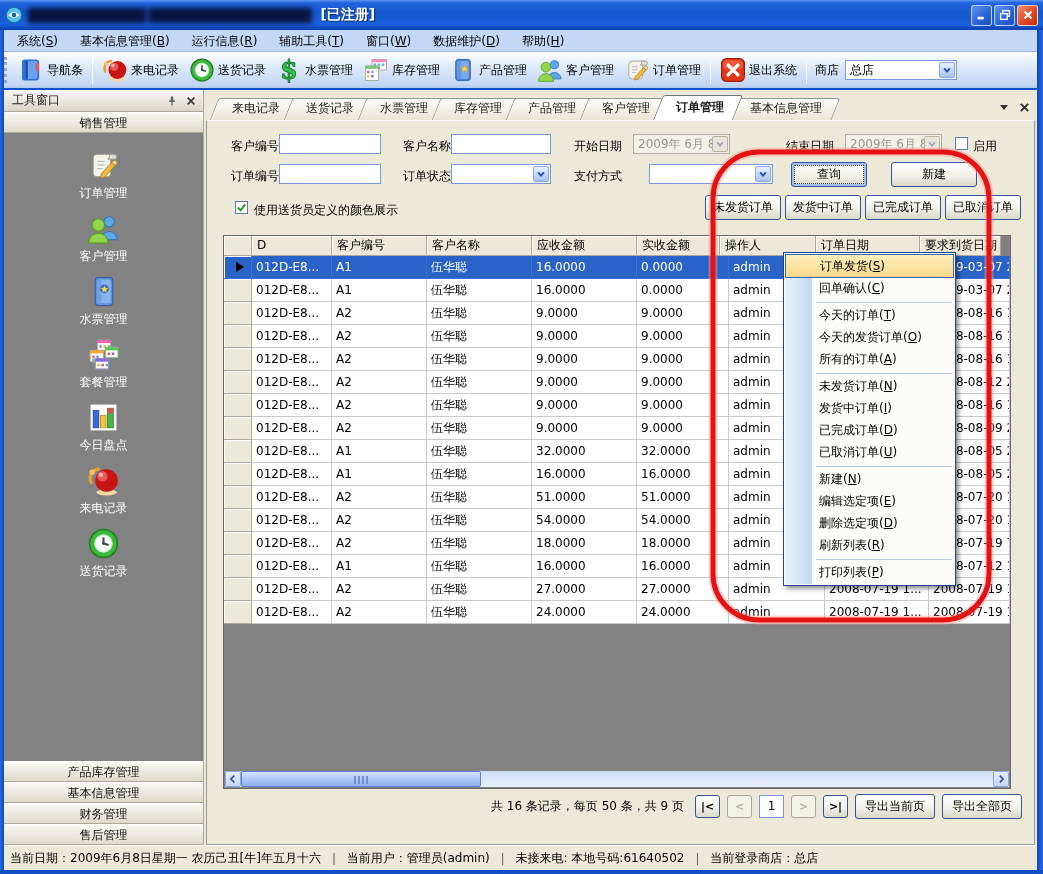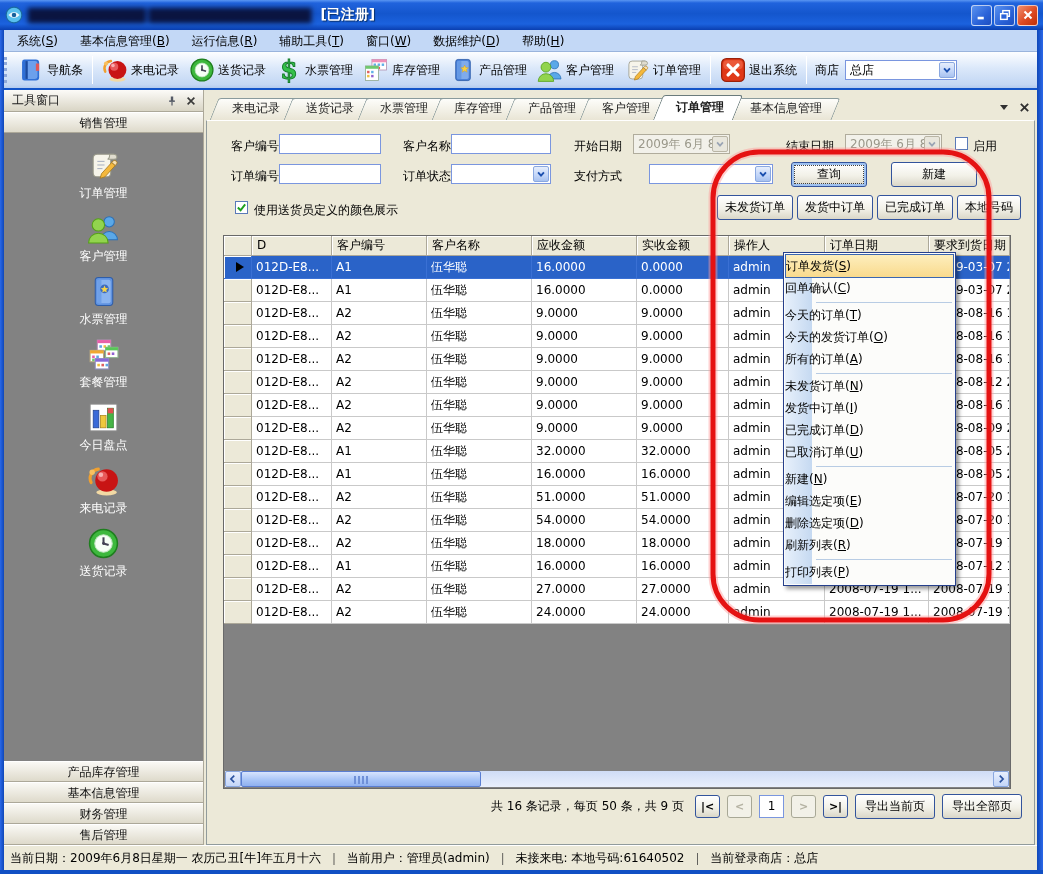--- a/index.html
+++ b/index.html
@@ -127,21 +127,21 @@
   
   .statusbar { position:absolute; left:4px; right:6px; top:845px; height:25px; background:#ece9d8; border-top:1px solid #fff;
     display:flex; align-items:center; padding:0 6px; gap:7px; white-space:nowrap; overflow:hidden; }
   .status-sep { color:#303030; }
 
   
   .ctxmenu { position:absolute; left:783px; top:252px; width:173px; background:#fcfcfa; border:1px solid #26408c;
     box-shadow:3px 3px 4px rgba(0,0,0,.4); padding:1px; z-index:30; }
   .ctxmenu::before { content:""; position:absolute; left:1px; top:1px; bottom:1px; width:27px;
     background:linear-gradient(90deg,#e7f0fb,#c5d9f1); }
-  .mi { position:relative; height:22px; line-height:21px; color:#000; cursor:pointer; }
+  .mi { position:relative; height:22px; line-height:21px; padding-left:34px; color:#000; cursor:pointer; }
   .mi.hl { background:linear-gradient(180deg,#fdeebd,#f9da8d); border:1px solid #3a66b0; height:24px; line-height:22px; }
   .msep { position:relative; height:1px; background:#b8cce4; margin:2px 2px 2px 31px; }
 
   
   .annotation { position:absolute; left:0; top:0; z-index:50; pointer-events:none; }
 
   .icon svg { display:block; }
 </style>
 </head>
 <body>
@@ -522,31 +522,31 @@
       <span class="chk" style="left:28px;top:80px">
           <svg viewBox="0 0 12 12">
             <path d="M2 6 L5 9 L10 2.5" fill="none" stroke="#1ea01e" stroke-width="2.2"></path>
           </svg>
         </span>
       <span class="flabel" style="left:47px;top:79px">使用送货员定义的颜色展示</span>
       <div class="filters" id="filters">
           <button class="xpbtn">未发货订单</button>
           <button class="xpbtn">发货中订单</button>
           <button class="xpbtn">已完成订单</button>
-          <button class="xpbtn">本地号码</button>
+          <button class="xpbtn">已取消订单</button>
         </div>
 
       <div class="grid-box">
         <div class="g-head" id="gridHead">
             <div class="g-hcell g-marker" style="width: 28px;"></div>
             <div class="g-hcell" style="width: 80px;">D</div>
             <div class="g-hcell" style="width: 95px;">客户编号</div>
             <div class="g-hcell" style="width: 105px;">客户名称</div>
             <div class="g-hcell" style="width: 105px;">应收金额</div>
-            <div class="g-hcell" style="width: 92px;">实收金额</div>
+            <div class="g-hcell" style="width: 83px;">实收金额</div>
             <div class="g-hcell" style="width: 96px;">操作人</div>
             <div class="g-hcell" style="width: 104px; font-family: Liberation Serif, serif;">订单日期</div>
             <div class="g-hcell" style="width: 81px;">要求到货日期</div>
           </div>
         <div id="gridBody">
             <div class="g-row sel">
               <div class="g-cell g-marker" style="width: 28px;">
                 <span class="row-arrow"></span>
               </div>
               <div class="g-cell" style="width: 80px;">012D-E8...</div>

